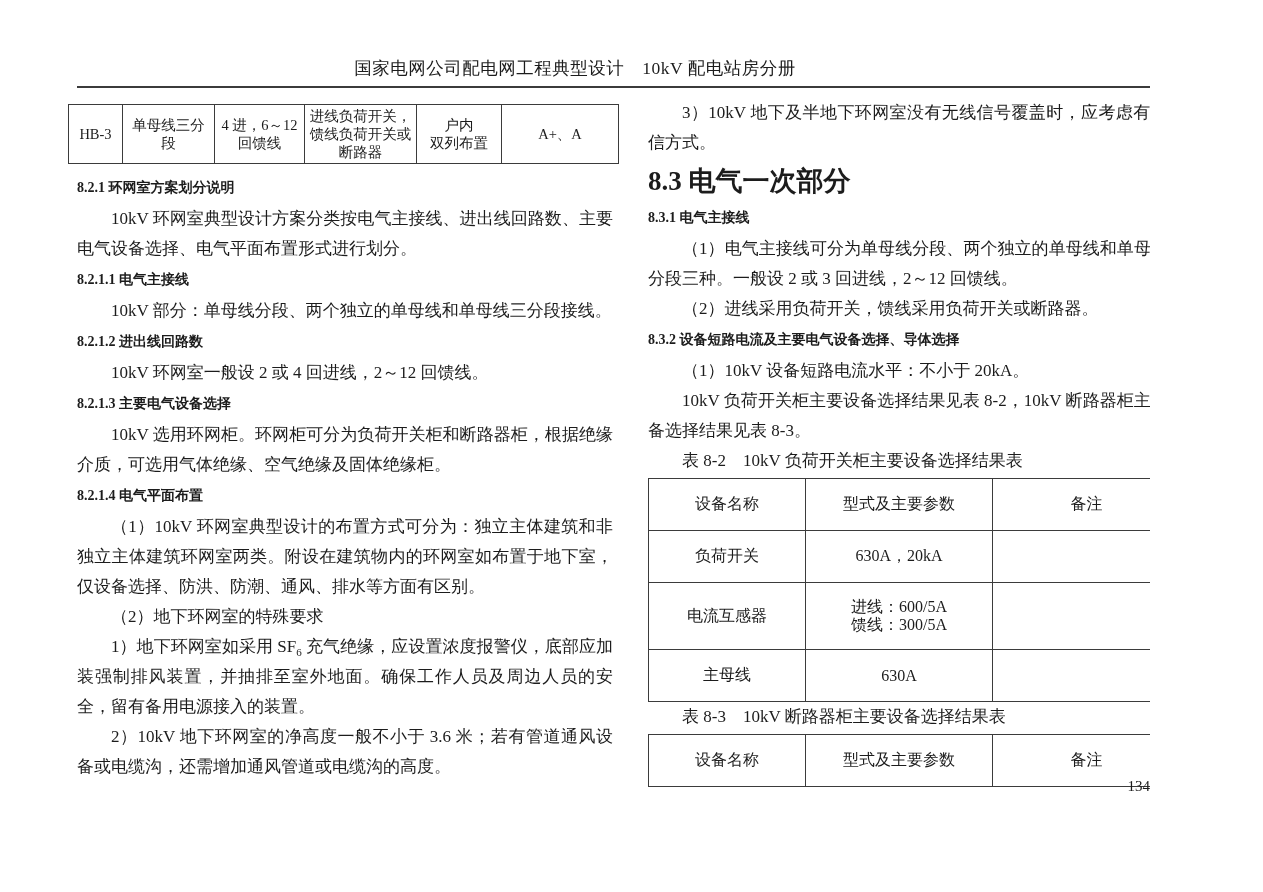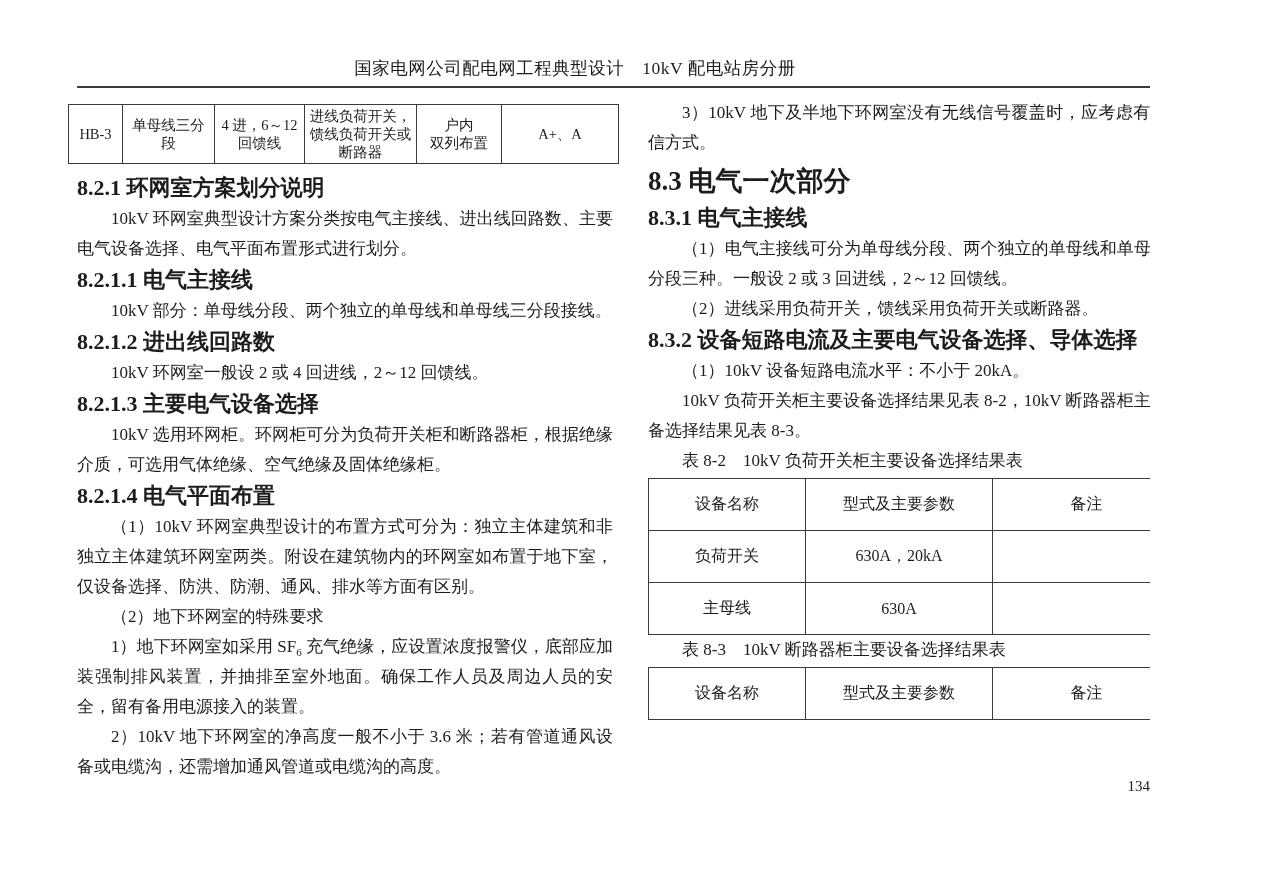--- a/index.html
+++ b/index.html
@@ -25,21 +25,21 @@
     font-size: 14.5px; line-height: 18px; padding: 2px 3px;
     white-space: pre-line; height: 56px;
   }
   .col { position: absolute; }
   .col-left  { left: 77px;  top: 172px; width: 536px; }
   .col-right { left: 648px; top: 98px;  width: 537px; }
   .col p {
     margin: 0; font-size: 17px; line-height: 30px;
     text-indent: 2em; text-align: justify;
   }
-  .col h3 { margin: 0; font-size: 22px; line-height: 32px; font-weight: bold; }
+  .col h3 { margin: 0; font-size: 14px; line-height: 32px; font-weight: bold; }
   .col h2 { margin: 6px 0 4px; font-size: 27px; line-height: 34px; font-weight: bold; }
   .caption { margin: 0; font-size: 17px; line-height: 30px; text-align: center; text-indent: 0; }
   .caption-83 { margin-top: 28px; }
   .t { width: 532px; margin-top: 2px; }
   .t th, .t td {
     border: 1.5px solid #3b3b3b; text-align: center; vertical-align: middle;
     font-size: 16px; font-weight: normal; padding: 15px 4px;
   }
   .t th { height: 30px; }
   .t td { height: 28px; }
@@ -124,20 +124,26 @@
           <th>备注</th>
         </tr>
       </thead>
       <tbody>
         <tr>
           <td>负荷开关</td>
           <td>630A，20kA</td>
           <td></td>
         </tr>
         <tr>
+          <td>电流互感器</td>
+          <td class="pre">进线：600/5A
+馈线：300/5A</td>
+          <td></td>
+        </tr>
+        <tr>
           <td>主母线</td>
           <td>630A</td>
           <td></td>
         </tr>
       </tbody>
     </table>
 
     <p class="caption caption-83">表 8-3　10kV 断路器柜主要设备选择结果表</p>
     <table class="t">
       <colgroup>

